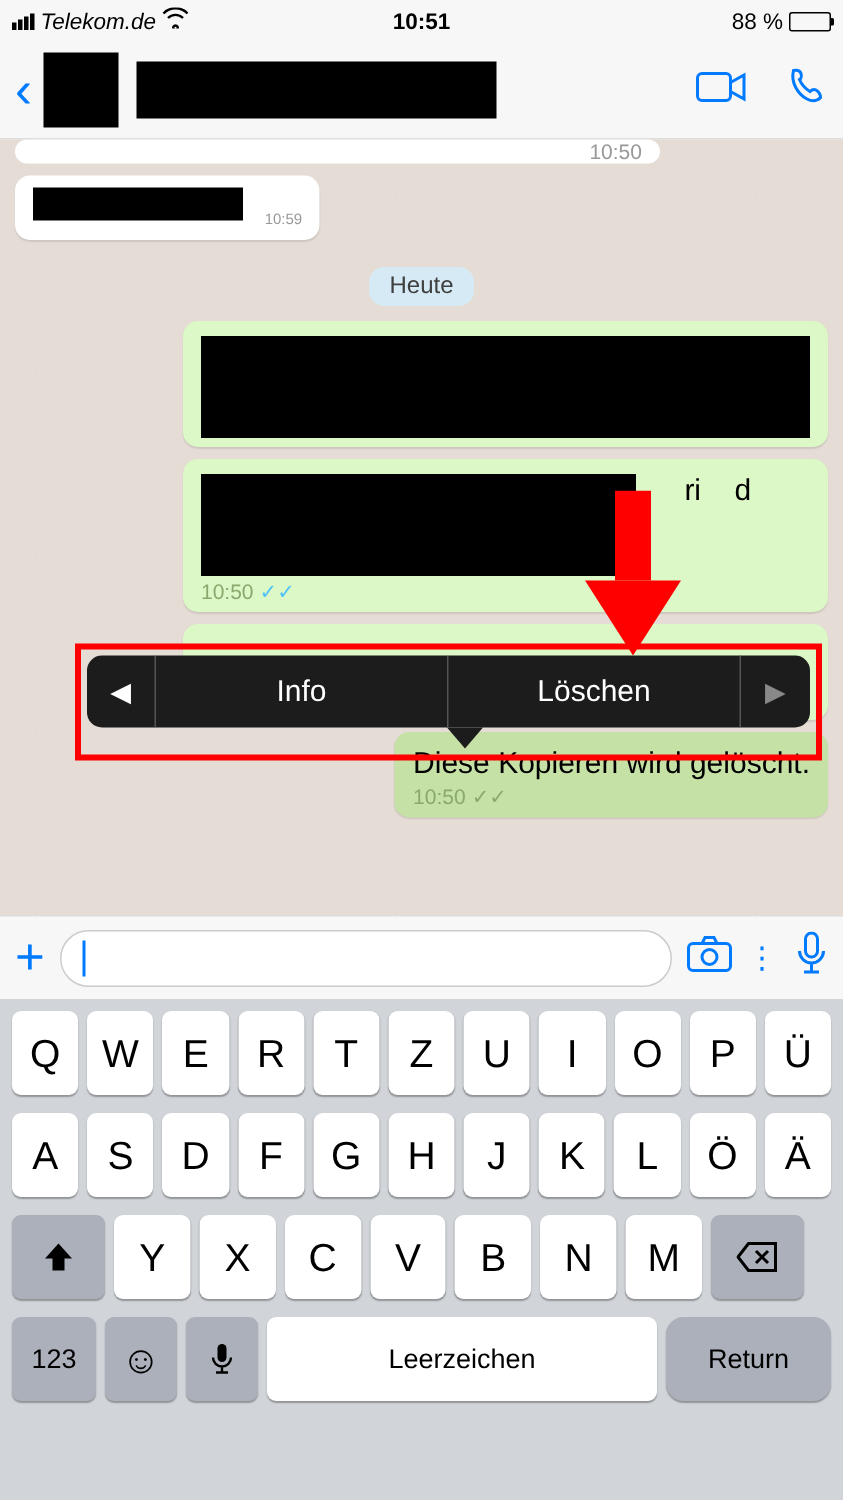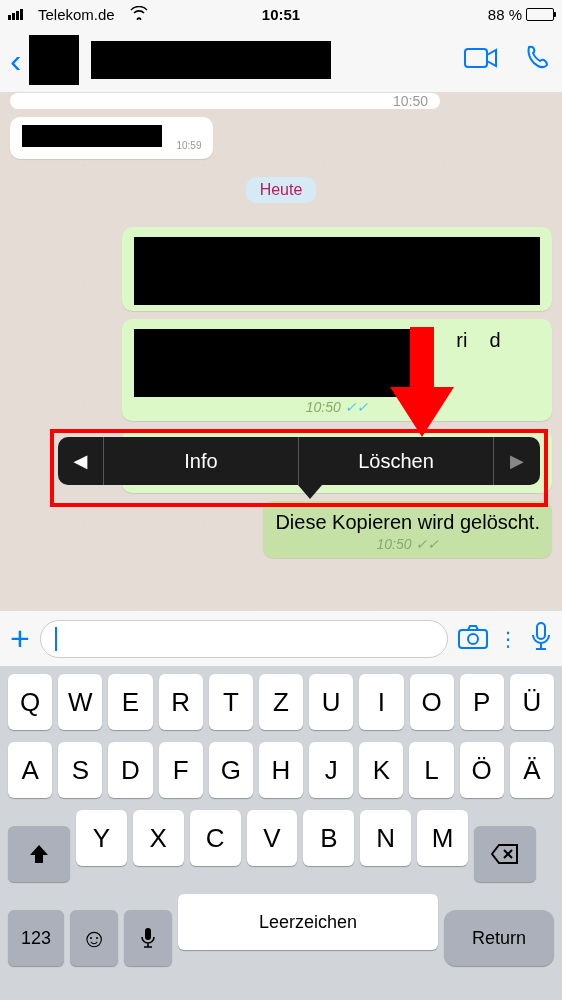--- a/index.html
+++ b/index.html
@@ -1,20 +1,20 @@
 <!DOCTYPE html>
 <html><head>
 <meta charset="utf-8">
 <style>
   * { margin: 0; padding: 0; box-sizing: border-box; font-family: -apple-system, Helvetica, Arial, sans-serif; }
   body { width: 562px; height: 1000px; background: #e5ddd5; overflow: hidden; position: relative; }
 
   
   .status-bar { height: 28px; background: #f7f7f7; display: flex; align-items: center; justify-content: space-between; padding: 0 8px; font-size: 15px; font-weight: 500; }
-  .status-left { display: flex; align-items: center; gap: 15px; }
+  .status-left { display: flex; align-items: center; gap: 4px; font-style: italic; }
   .status-center { position: absolute; left: 50%; transform: translateX(-50%); font-weight: 600; }
   .status-right { display: flex; align-items: center; gap: 4px; }
   .signal-bars { display: inline-flex; align-items: flex-end; gap: 1px; }
   .signal-bars span { width: 3px; background: #000; }
   .signal-bars span:nth-child(1){height:5px}.signal-bars span:nth-child(2){height:7px}.signal-bars span:nth-child(3){height:9px}.signal-bars span:nth-child(4){height:11px}
   .battery { width: 28px; height: 13px; border: 1px solid #000; border-radius: 2px; position: relative; }
   .battery::after { content:''; position:absolute; right:-3px; top:3px; width:2px; height:5px; background:#000; border-radius:0 1px 1px 0;}
   .battery-fill { height:100%; width:88%; background:#ffcc00; border-radius:1px; }
 
   
@@ -31,27 +31,27 @@
       radial-gradient(circle at 70% 60%, rgba(0,0,0,0.02) 1px, transparent 1px);
     background-size: 120px 120px; }
 
   .cutoff-bubble { margin-left:0; margin-top:-6px; background:#fff; border-radius:10px; width:430px; height:16px; position:relative;}
   .cutoff-time { position:absolute; right:12px; bottom:0; color:#999; font-size:14px; }
 
   .bubble-in { background:#fff; border-radius:10px; padding:8px 12px; width:fit-content; max-width:430px; position:relative; margin-top:8px; box-shadow:0 1px 1px rgba(0,0,0,0.1);}
   .bubble-in .redact { background:#000; width:140px; height:22px; display:inline-block;}
   .time-in { color:#999; font-size:10px; margin-left:10px; vertical-align:bottom;}
 
-  .date-chip { margin:18px auto 24px; width:fit-content; background:#d6eaf6; color:#be185d; font-size:16px; padding:4px 14px; border-radius:10px; font-weight:500;}
+  .date-chip { margin:18px auto 10px; width:fit-content; background:#d6eaf6; color:#404040; font-size:16px; padding:4px 14px; border-radius:10px; font-weight:500;}
 
   .bubble-out { background:#dcf8c6; border-radius:10px; padding:10px 12px 6px; margin-left:auto; margin-top:8px; width:430px; position:relative; box-shadow:0 1px 1px rgba(0,0,0,0.1);}
   .bubble-out.redacted-full .blk { background:#000; width:100%; height:68px; }
   .bubble-out.redacted-partial .blk { background:#000; width:290px; height:68px; display:inline-block; vertical-align:top;}
   .bubble-out.redacted-partial .txtfrag { display:inline; font-size:20px; }
-  .time-out { color:#8aa96f; font-size:14px; text-align:center; display:block; margin-top:2px;font-style:italic;}
+  .time-out { color:#8aa96f; font-size:14px; text-align:left; display:block; margin-top:2px;}
   .ticks { color:#4fc3f7; font-size:14px; margin-left:4px;}
   .ticks.gray{color:#8aa96f;}
 
   .bubble-out.selected { background:#c5e1a5; }
   .bubble-out .text { font-size:20px; color:#000; }
 
   
   .ctx-wrap { position:absolute; left:50px; right:14px; top:336px; border:4px solid #ff0000; padding:4px; }
   .ctx-menu { background:#1c1c1c; border-radius:10px; height:48px; display:flex; align-items:stretch; overflow:hidden;}
   .ctx-menu .arrow, .ctx-menu .item { display:flex; align-items:center; justify-content:center; color:#fff; font-size:20px; border-right:1px solid #555;}
@@ -72,21 +72,21 @@
   .caret { width:2px; height:24px; background:#007aff;}
   .ib-icon { color:#007aff; }
   .dots { color:#007aff; font-size:20px; letter-spacing:2px;}
 
   
   .keyboard { background:#d1d4d9; padding:8px 4px 6px; height:334px;}
   .krow { display:flex; gap:6px; margin-bottom:12px; padding:0 4px;}
   .key { flex:1; height:56px; background:#fff; border-radius:6px; display:flex; align-items:center; justify-content:center; font-size:26px; box-shadow:0 1px 1px rgba(0,0,0,0.3);}
   .krow.r2 .key{flex:0 0 calc((100% - 60px)/11);}
   .krow.r2{justify-content:center;}
-  .key.dark{background:#abb0ba;margin-top:16px;}
+  .key.dark{background:#abb0ba;}
   .key.shift,.key.del{flex:0 0 62px;}
   .krow.r3{padding:0 4px;}
   .krow.r3 .key.letter{flex:0 0 calc((100% - 190px)/7);}
   .krow.r4 .key.num{flex:0 0 56px; font-size:18px;}
   .krow.r4 .key.emoji{flex:0 0 48px;}
   .krow.r4 .key.mic{flex:0 0 48px;}
   .krow.r4 .key.space{flex:1; font-size:18px;}
   .krow.r4 .key.ret{flex:0 0 110px; font-size:18px;border-radius:12px;}
 </style>
 </head>

